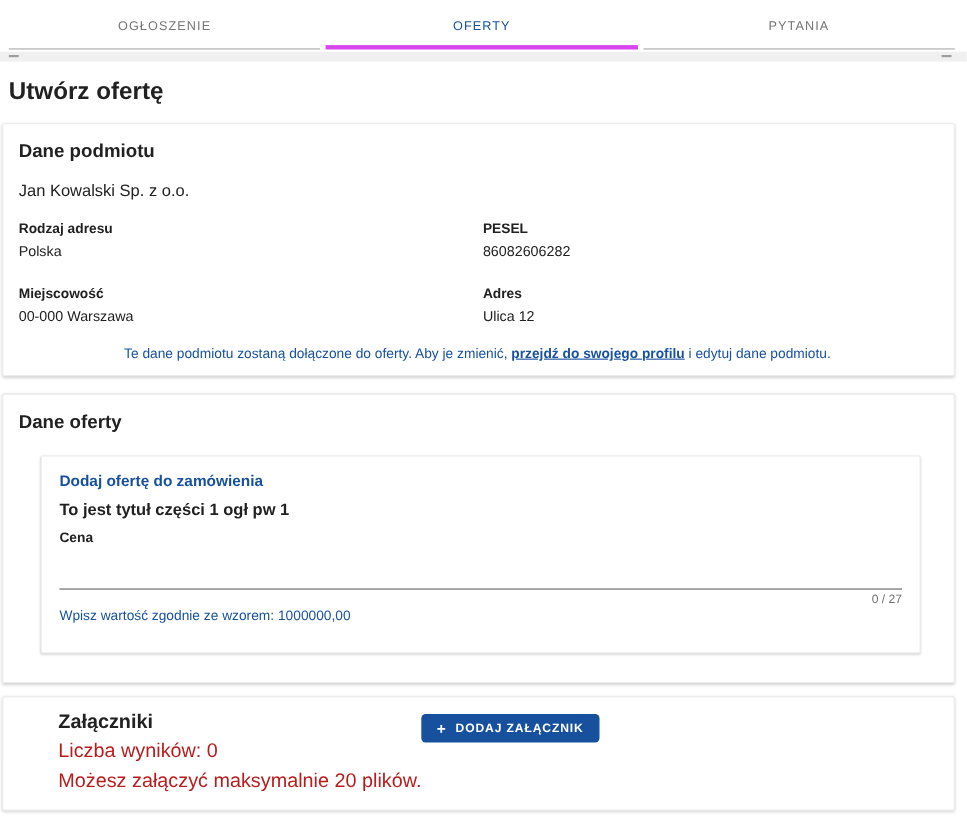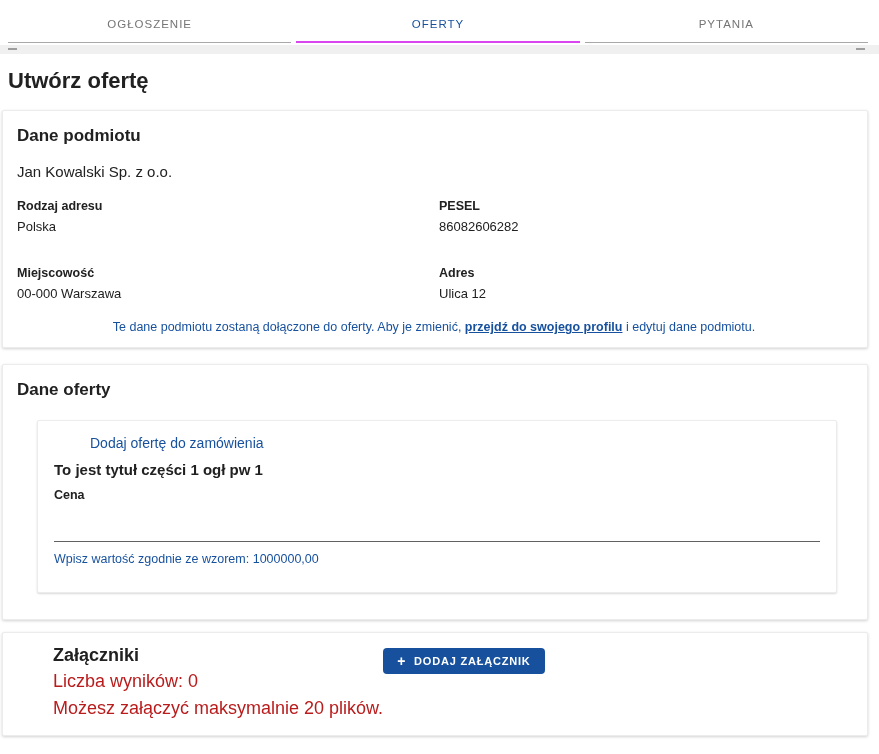--- a/index.html
+++ b/index.html
@@ -2,55 +2,55 @@
 <html><head>
 <meta charset="utf-8">
 <style>
   * { margin:0; padding:0; box-sizing:border-box; }
   html,body { width:879px; height:754px; background:#fff; font-family:"Liberation Sans", sans-serif; color:#212121; overflow:hidden; }
 
   
   .tabbar { display:flex; gap:5px; padding:0 11px 0 8px; margin-top:4px; }
   .tab { flex:1; text-align:center; padding:14px 0 3px; font-size:11.5px; font-weight:500;
          letter-spacing:1px; color:#757575; border-bottom:1px solid #a8a8a8; cursor:pointer; text-transform:uppercase; }
-  .tab.active { color:#17519e; border-bottom:2px solid #d946ef; padding-bottom:11px; }
+  .tab.active { color:#17519e; border-bottom:4px solid #d946ef; padding-bottom:11px; }
 
   
   .hscroll { position:relative; height:9px; background:#f0f0f0; margin-top:2px; }
   .hscroll .thumb { position:absolute; top:3px; height:2px; width:9px; background:#9e9e9e; }
   .hscroll .thumb.left { left:8px; }
   .hscroll .thumb.right { right:14px; }
 
   
   .content { padding:0 11px 0 2px; }
   .page-title { font-size:22px; font-weight:bold; margin:14px 0 0 6px; }
 
   .card { background:#fff; border:1px solid #ececec; border-radius:2px;
           box-shadow:0 1px 3px rgba(0,0,0,0.18); margin-top:16px; }
 
   
   .card-pad { padding:15px 16px 13px 14px; }
   .card-h { font-size:17px; font-weight:bold; }
   .entity-name { font-size:15px; margin-top:17px; }
-  .fields { display:grid; grid-template-columns:422px 1fr; row-gap:32px; margin-top:19px; }
+  .fields { display:grid; grid-template-columns:422px 1fr; row-gap:24px; margin-top:19px; }
   .field-label { font-size:12.5px; font-weight:bold; }
   .field-value { font-size:13px; margin-top:6px; }
   .note { font-size:12.5px; color:#17519e; margin-top:19px;text-align:center; }
   .note .link { font-weight:bold; text-decoration:underline; cursor:pointer; }
 
   
   .inner-card { background:#fff; border:1px solid #ececec; border-radius:2px;
                 box-shadow:0 1px 2px rgba(0,0,0,0.15); margin:20px 14px 25px 20px; padding:14px 16px 26px 16px; }
-  .inner-title { font-size:14px; font-weight:normal; color:#17519e;margin-left:36px; }
+  .inner-title { font-size:14px; font-weight:bold; color:#17519e; }
   .part-title { font-size:15px; font-weight:bold; margin-top:10px; }
   .price-label { font-size:12.5px; font-weight:bold; margin-top:10px; }
   .price-input { display:block; width:100%; border:none; border-bottom:1px solid #616161;
                  height:40px; font-size:14px; outline:none; background:transparent; }
   .counter { font-size:11px; color:#6f6f6f; text-align:right; margin-top:3px; }
-  .hint { font-size:12.5px; color:#17519e; margin-top:10px; }
+  .hint { font-size:12.5px; color:#17519e; margin-top:2px; }
 
   
   .attach-head { display:flex; align-items:flex-start; justify-content:flex-start;margin-left:36px; }
   .attach-title { font-size:18px; font-weight:bold; }
   .blue-line { font-size:18px; color:#b91c1c; margin-top:5px; }
   .btn { display:inline-flex; align-items:center; justify-content:center; gap:8px; border:none; cursor:pointer;
          font-family:"Liberation Sans", sans-serif; font-size:11px; font-weight:bold; letter-spacing:0.8px;
          text-transform:uppercase; border-radius:4px; }
   .btn-primary { background:#17519e; color:#fff; }
   .btn-add { height:26px; padding:0 14px; margin-top:3px; }
@@ -107,20 +107,21 @@
   </section>
 
   <section class="card">
     <div class="card-pad" style="padding-bottom:1px;">
       <h2 class="card-h">Dane oferty</h2>
       <div class="inner-card">
         <div class="inner-title">Dodaj ofertę do zamówienia</div>
         <div class="part-title">To jest tytuł części 1 ogł pw 1</div>
         <div class="price-label">Cena</div>
         <input class="price-input" type="text" value="" style="">
+        <div class="counter">0 / 27</div>
         <div class="hint">Wpisz wartość zgodnie ze wzorem: 1000000,00</div>
       </div>
     </div>
   </section>
 
   <section class="card" style="margin-top:12px;">
     <div class="card-pad" style="padding-top:12px; padding-bottom:16px;">
       <div class="attach-head">
         <div>
           <h2 class="attach-title">Załączniki</h2>

